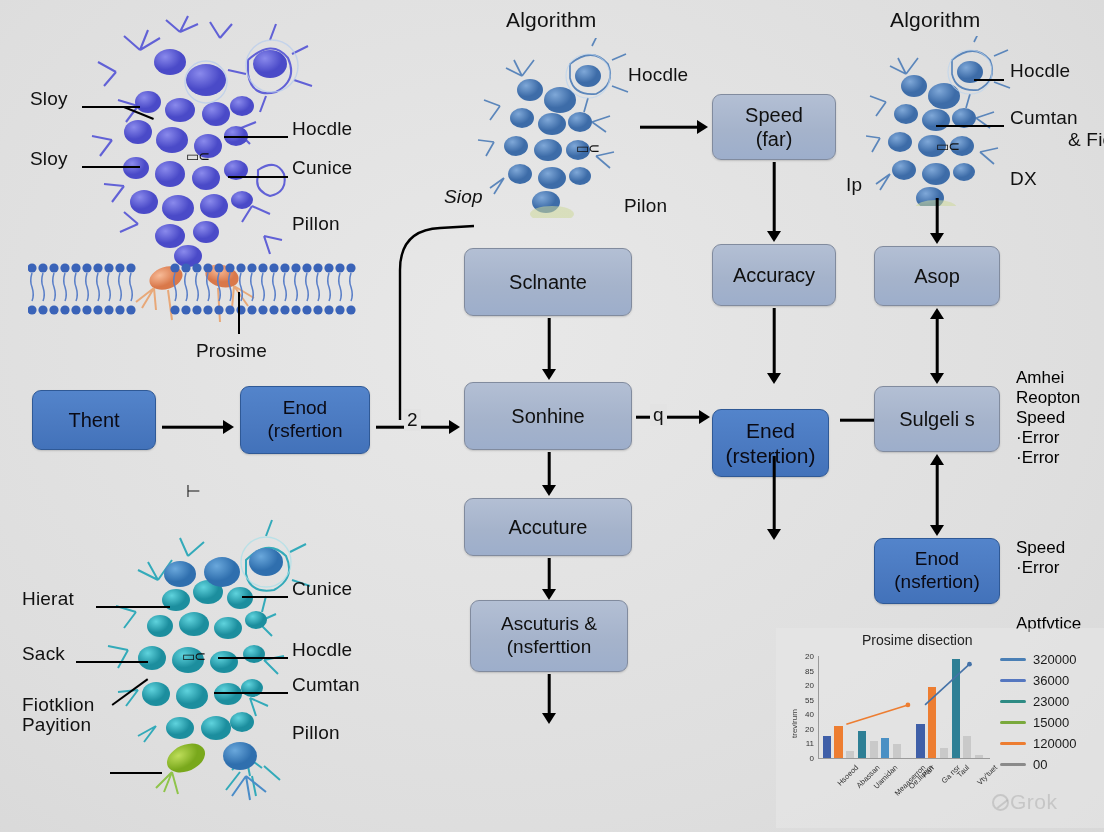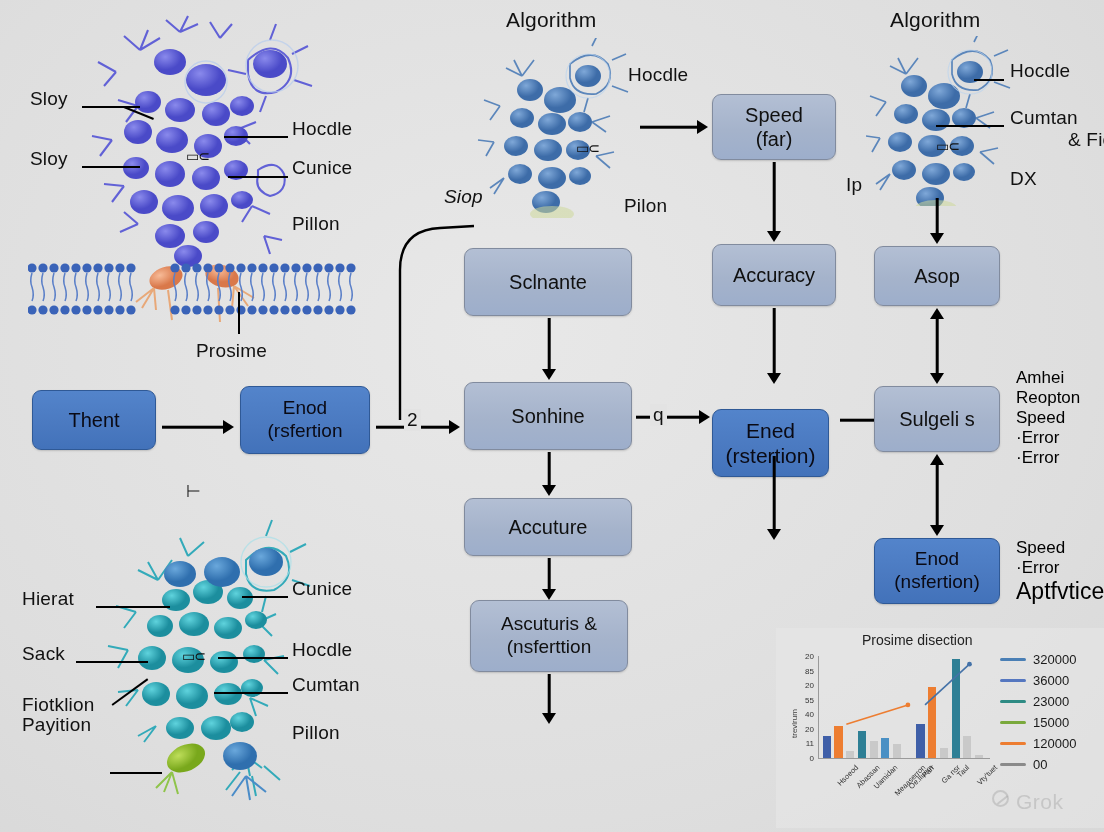--- a/index.html
+++ b/index.html
@@ -134,21 +134,21 @@
   }
   .legend-swatch {
     width: 26px; height: 3px; margin-right: 7px;
     border-radius: 2px;
   }
   .watermark {
     position: absolute;
     font-size: 21px;
     color: rgba(150,150,150,0.35);
     letter-spacing: .5px;
-    display: flex; gap: 7px;
+    display: flex; align-items: center; gap: 1px;
   }
   .wm-ring {
     width: 17px; height: 17px; border-radius: 50%;
     border: 2px solid rgba(150,150,150,0.35);
     position: relative;
   }
   .wm-ring::after{
     content:""; position:absolute; left:2px; top:7px;
     width:13px; height:2px; background: rgba(150,150,150,0.35);
     transform: rotate(-38deg);
@@ -620,21 +620,21 @@
     <div class="lbl-sm" style="font-size:17px;">Amhei</div>
     <div class="lbl-sm" style="font-size:17px;">Reopton</div>
     <div class="lbl-sm" style="font-size:17px;">Speed</div>
     <div class="lbl-sm" style="font-size:17px;">·Error</div>
     <div class="lbl-sm" style="font-size:17px;">·Error</div>
   </div>
 
   <div style="position:absolute;left:1016px;top:538px;">
     <div class="lbl-sm" style="font-size:17px;">Speed</div>
     <div class="lbl-sm" style="font-size:17px;">·Error</div>
-    <div class="lbl-sm" style="font-size:23px;">Aptfvtice</div>
+    <div class="lbl-sm" style="font-size:17px;margin-top:36px;">Aptfvtice</div>
   </div>
 
   <div id="chart" style="left:776px;top:628px;width:328px;height:200px;">
     <div class="chart-title" style="left:86px;top:4px;">Prosime disection</div>
     <div class="ylabel" style="left:14px;top:110px;">trevlrum</div>
     <div id="plot-area" style="position:absolute;left:42px;top:28px;width:172px;height:103px;border-left:1.2px solid #9a9a9a;border-bottom:1.2px solid #9a9a9a;">
         <div class="bar" style="left: 3.74795px; width: 8.19863px; height: 22.1px; background: rgb(63, 95, 168);"></div>
         <div class="bar" style="left: 15.4603px; width: 8.19863px; height: 32.3px; background: rgb(237, 125, 49);"></div>
         <div class="bar" style="left: 27.1726px; width: 8.19863px; height: 6.8px; background: rgb(201, 201, 201);"></div>
         <div class="bar" style="left: 38.8849px; width: 8.19863px; height: 27.2px; background: rgb(46, 127, 149);"></div>

